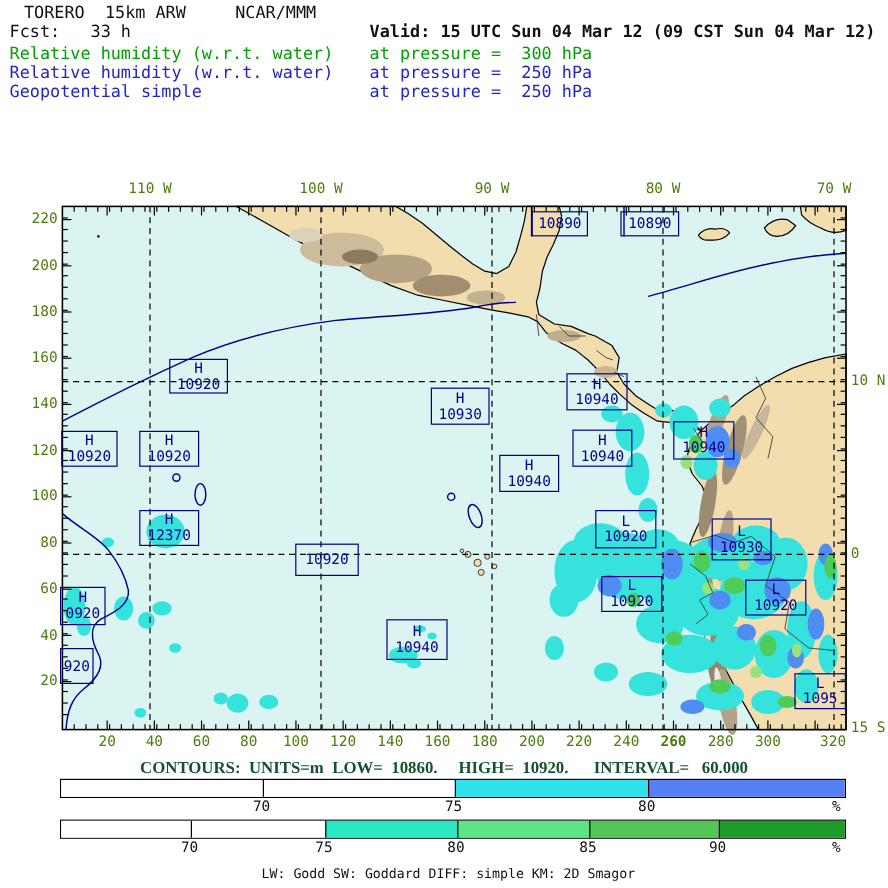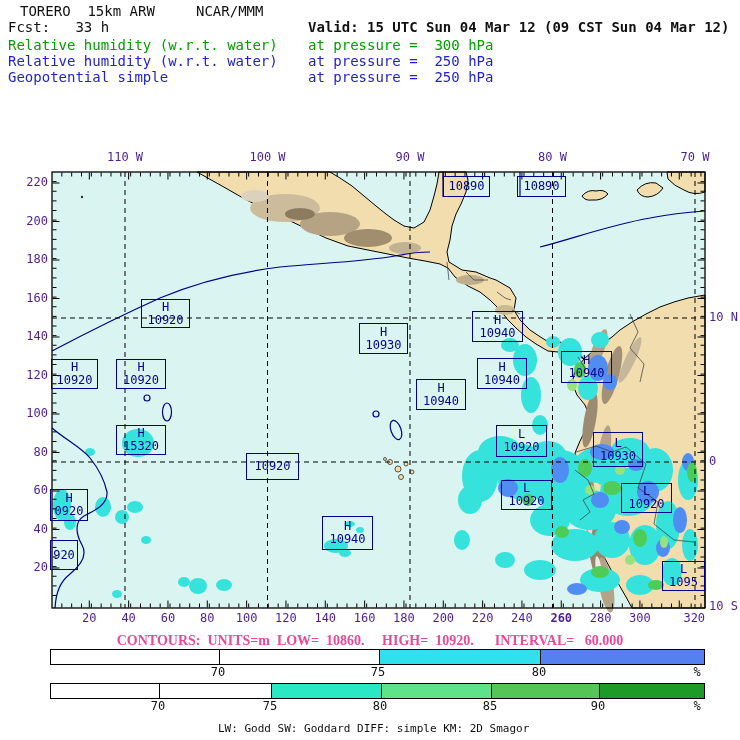--- a/index.html
+++ b/index.html
@@ -4,24 +4,24 @@
 <style>
   html,body{margin:0;padding:0;background:#fff;}
   #root{position:relative;width:740px;height:740px;background:#ffffff;overflow:hidden;
         font-family:"DejaVu Sans Mono",monospace;}
   .hdr{position:absolute;font:14px/16px "DejaVu Sans Mono",monospace;white-space:pre;color:#111;}
   .green{color:#00A000;}
   .blue{color:#2323CC;}
   .marker{position:absolute;box-sizing:border-box;border:1px solid #00008B;color:#00008B;
           display:flex;flex-direction:column;align-items:center;justify-content:center;
           font:12px/13px "DejaVu Sans Mono",monospace;text-align:center;background:transparent;}
-  .axl{position:absolute;font:12px/13px "DejaVu Sans Mono",monospace;color:#4c1d95;
+  .axl{position:absolute;font:12px/13px "DejaVu Sans Mono",monospace;color:#4d7c0f;
        text-align:center;white-space:pre;}
   #contours-line{position:absolute;left:0;top:633px;width:740px;text-align:center;
-       font:bold 14px "Liberation Serif",serif;color:#ec4899;white-space:pre;}
+       font:bold 14px "Liberation Serif",serif;color:#14532d;white-space:pre;}
   .cbar{position:absolute;left:50px;width:653px;height:14px;border:1px solid #000;display:flex;}
   .seg{height:14px;box-sizing:border-box;border-left:1px solid #000;}
   .seg.first{border-left:none;}
   .cbl{position:absolute;width:28px;text-align:center;
        font:12px/13px "DejaVu Sans Mono",monospace;color:#111;}
   .minfo{position:absolute;font:11px/13px "DejaVu Sans Mono",monospace;color:#111;white-space:pre;}
 </style>
 </head>
 <body>
 
@@ -526,21 +526,21 @@
   <div class="marker" style="left:477px;top:358px;width:50px;height:31px;">
       <span>H</span>
       <span>10940</span>
     </div>
   <div class="marker" style="left:561px;top:351px;width:51px;height:32px;">
       <span>H</span>
       <span>10940</span>
     </div>
   <div class="marker" style="left:116px;top:425px;width:50px;height:30px;">
       <span>H</span>
-      <span>15320</span>
+      <span>12370</span>
     </div>
   <div class="marker" style="left:246px;top:453px;width:53px;height:27px;">
       <span>10920</span>
     </div>
   <div class="marker" style="left:496px;top:425px;width:51px;height:32px;">
       <span>L</span>
       <span>10920</span>
     </div>
   <div class="marker" style="left:593px;top:432px;width:50px;height:35px;">
       <span>L</span>
@@ -598,21 +598,21 @@
       <span class="axl" style="left: 16px; top: 484px; width: 32px; text-align: right;">60</span>
       <span class="axl" style="left: 16px; top: 522.5px; width: 32px; text-align: right;">40</span>
       <span class="axl" style="left: 16px; top: 561px; width: 32px; text-align: right;">20</span>
       <span class="axl" style="left: 99px; top: 151px; width: 52px;">110 W</span>
       <span class="axl" style="left: 241.5px; top: 151px; width: 52px;">100 W</span>
       <span class="axl" style="left: 384px; top: 151px; width: 52px;">90 W</span>
       <span class="axl" style="left: 526.5px; top: 151px; width: 52px;">80 W</span>
       <span class="axl" style="left: 669px; top: 151px; width: 52px;">70 W</span>
       <span class="axl" style="left: 709px; top: 311px; width: 30px; text-align: left;">10 N</span>
       <span class="axl" style="left: 709px; top: 455px; width: 30px; text-align: left;">0</span>
-      <span class="axl" style="left: 709px; top: 600px; width: 30px; text-align: left;">10 S</span>
+      <span class="axl" style="left: 709px; top: 600px; width: 30px; text-align: left;">15 S</span>
     </div>
 
   <div id="contours-line">CONTOURS:  UNITS=m  LOW=  10860.     HIGH=  10920.      INTERVAL=   60.000</div>
 
   <div class="cbar" style="top:649px;">
     <div class="seg first" style="width: 168px; background-color: rgb(255, 255, 255);"></div>
     <div class="seg" style="width: 160px; background-color: rgb(255, 255, 255);"></div>
     <div class="seg" style="width: 161px; background-color: rgb(46, 225, 237);"></div>
     <div class="seg" style="width: 164px; background-color: rgb(85, 129, 240);"></div>
   </div>

